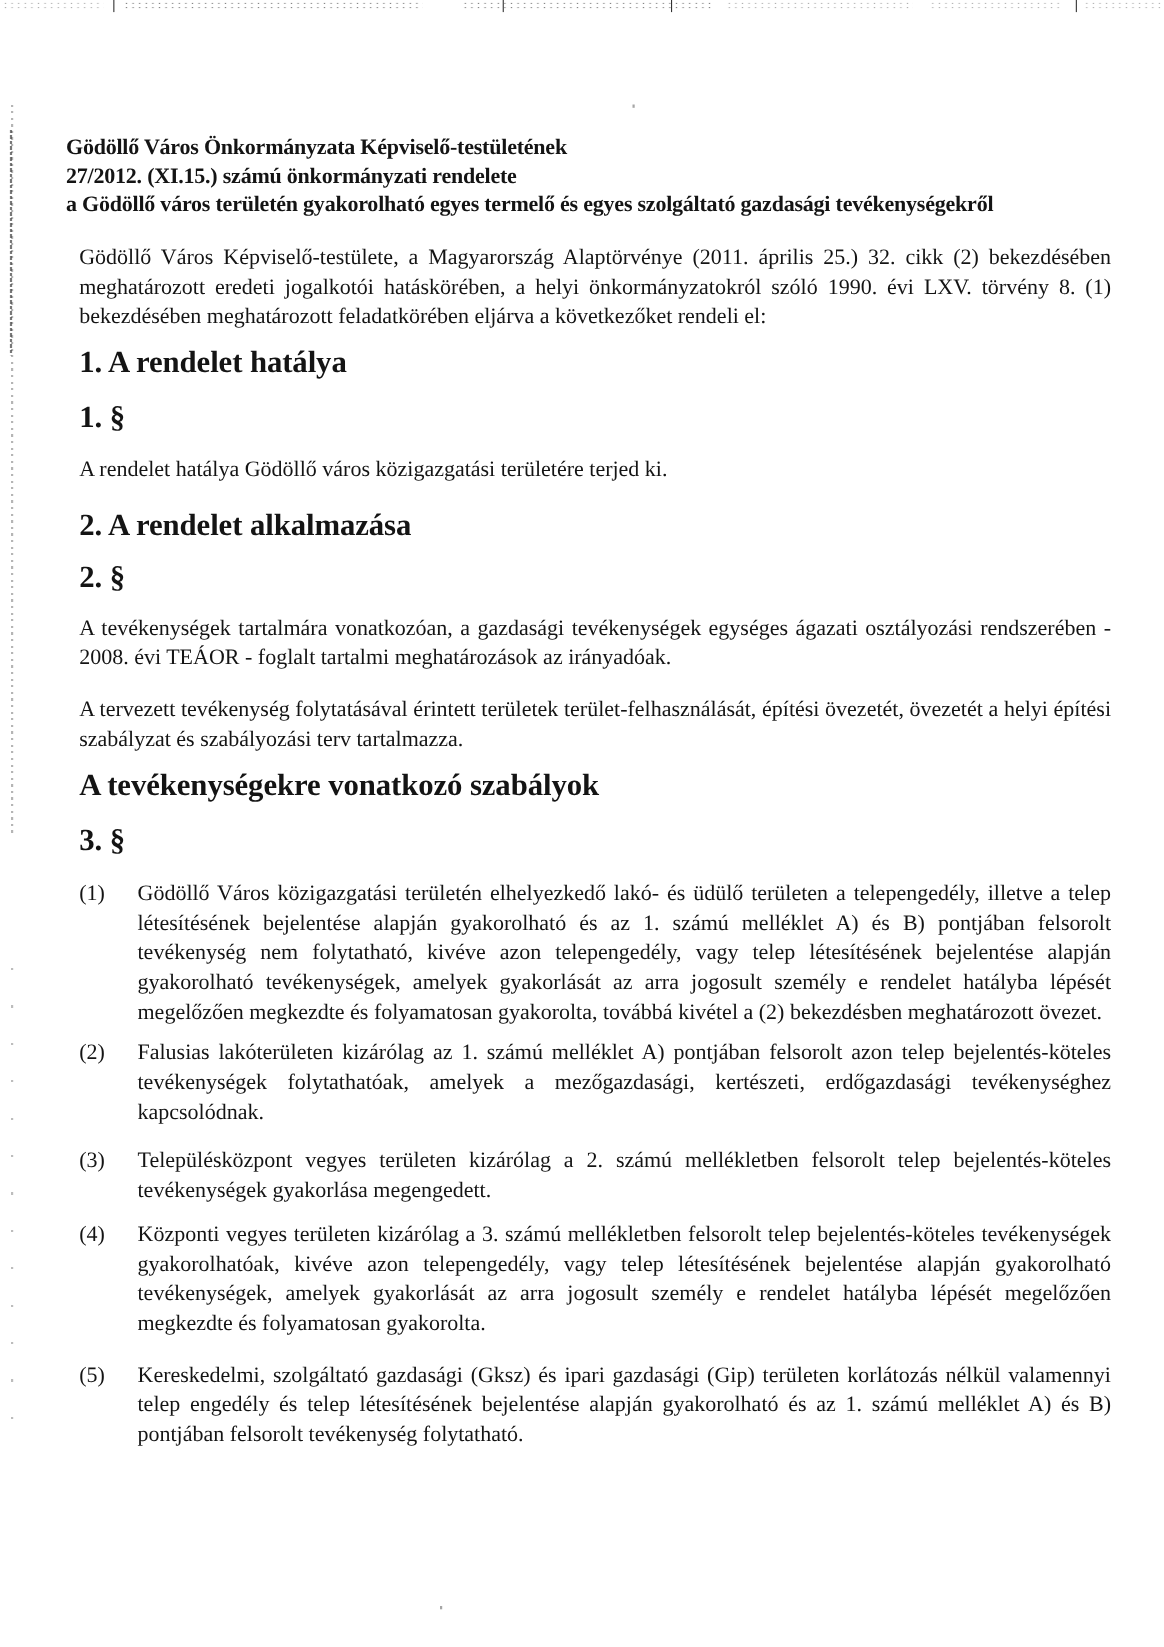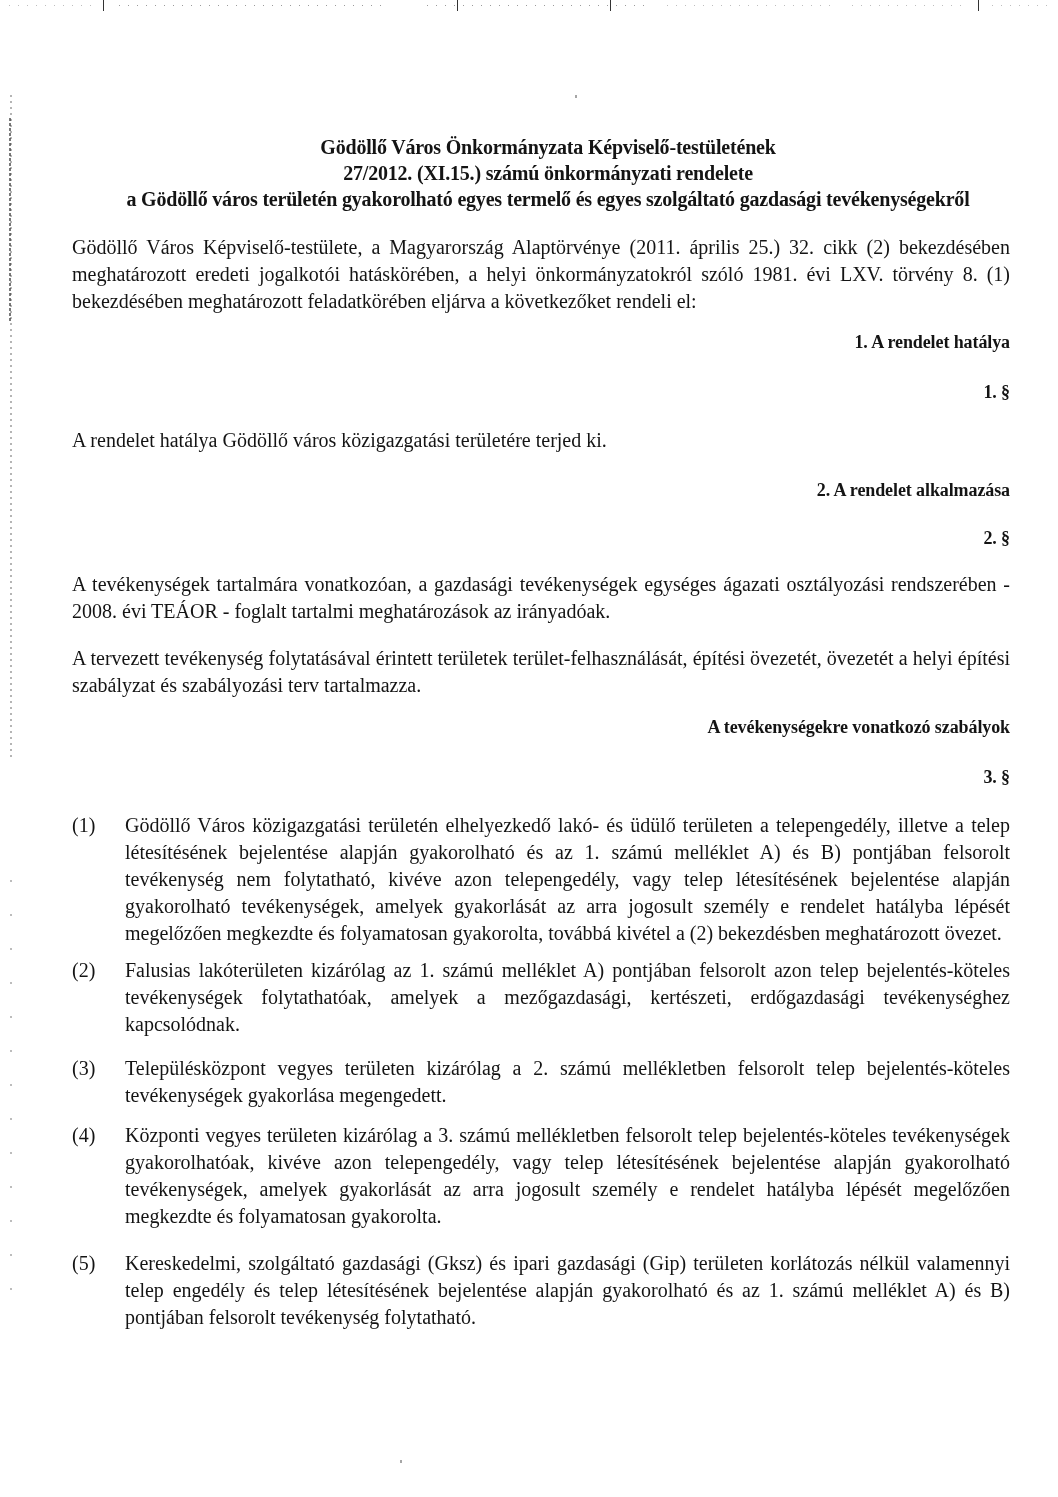--- a/index.html
+++ b/index.html
@@ -14,31 +14,30 @@
     color: #141414;
     font-size: 20px;
     line-height: 27px;
   }
   .content {
     position: relative;
     padding: 117px 48px 0 72px;
   }
   .title-block {
     font-weight: bold;
-    text-align: center;
     line-height: 26px;
-    margin: 17px -26px 0 -12px;
+    margin: 4px -26px 0 -12px;
     letter-spacing: -0.2px;
   }
   h2 {
     margin: 0;
-    font-size: 18px;
+    font-size: 28px;
     line-height: 27px;
     font-weight: bold;
-    text-align: right;
+    text-align: left;
     letter-spacing: -0.1px;
   }
   p { margin: 0; }
   .just { text-align: justify; }
   .item { display: flex; }
   .item .num { width: 53px; flex: 0 0 53px; }
   .item .txt { flex: 1; }
 
   
   .noise-band { position: absolute; top: 0; left: 0; width: 1058px; height: 13px; }
@@ -95,21 +94,21 @@
   <i class="speck" style="left:400px; top:1460px"></i>
 
   <div class="content">
 
     <div class="title-block">
       <div>Gödöllő Város Önkormányzata Képviselő-testületének</div>
       <div>27/2012. (XI.15.) számú önkormányzati rendelete</div>
       <div>a Gödöllő város területén gyakorolható egyes termelő és egyes szolgáltató gazdasági tevékenységekről</div>
     </div>
 
-    <p class="just" style="margin-top:22px">Gödöllő Város Képviselő-testülete, a Magyarország Alaptörvénye (2011. április 25.) 32. cikk (2) bekezdésében meghatározott eredeti jogalkotói hatáskörében, a helyi önkormányzatokról szóló 1981. évi LXV. törvény 8. (1) bekezdésében meghatározott feladatkörében eljárva a következőket rendeli el:</p>
+    <p class="just" style="margin-top:22px">Gödöllő Város Képviselő-testülete, a Magyarország Alaptörvénye (2011. április 25.) 32. cikk (2) bekezdésében meghatározott eredeti jogalkotói hatáskörében, a helyi önkormányzatokról szóló 1990. évi LXV. törvény 8. (1) bekezdésében meghatározott feladatkörében eljárva a következőket rendeli el:</p>
 
     <h2 style="margin-top:14px">1. A rendelet hatálya</h2>
 
     <h2 style="margin-top:23px">1. §</h2>
 
     <p style="margin-top:21px">A rendelet hatálya Gödöllő város közigazgatási területére terjed ki.</p>
 
     <h2 style="margin-top:23px">2. A rendelet alkalmazása</h2>
 
     <h2 style="margin-top:21px">2. §</h2>

